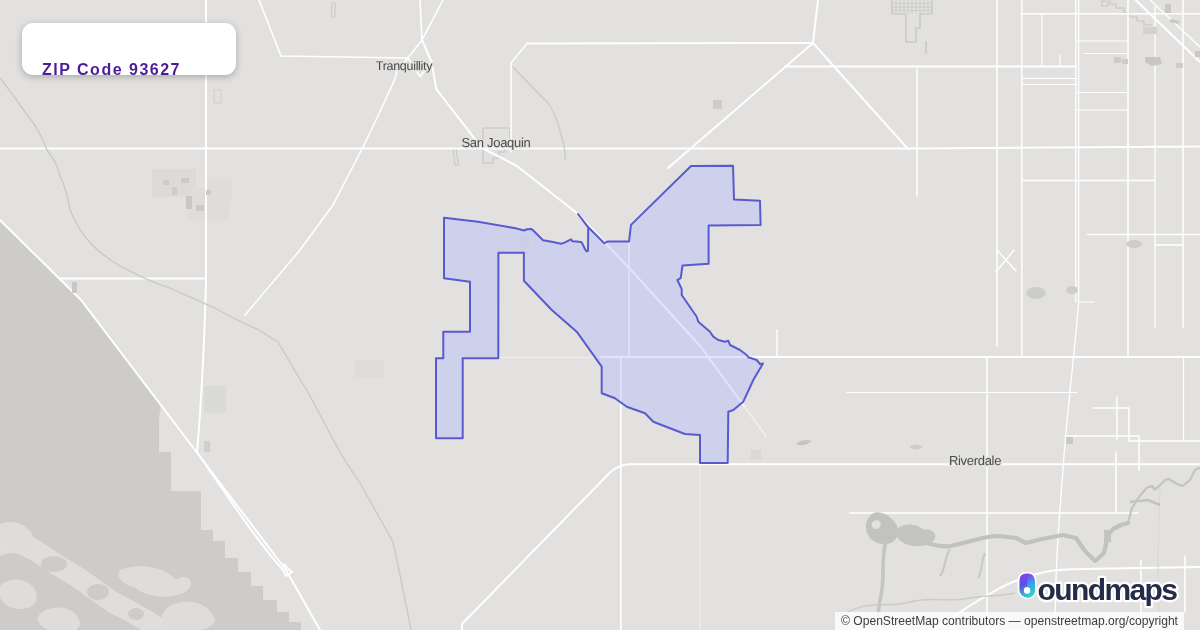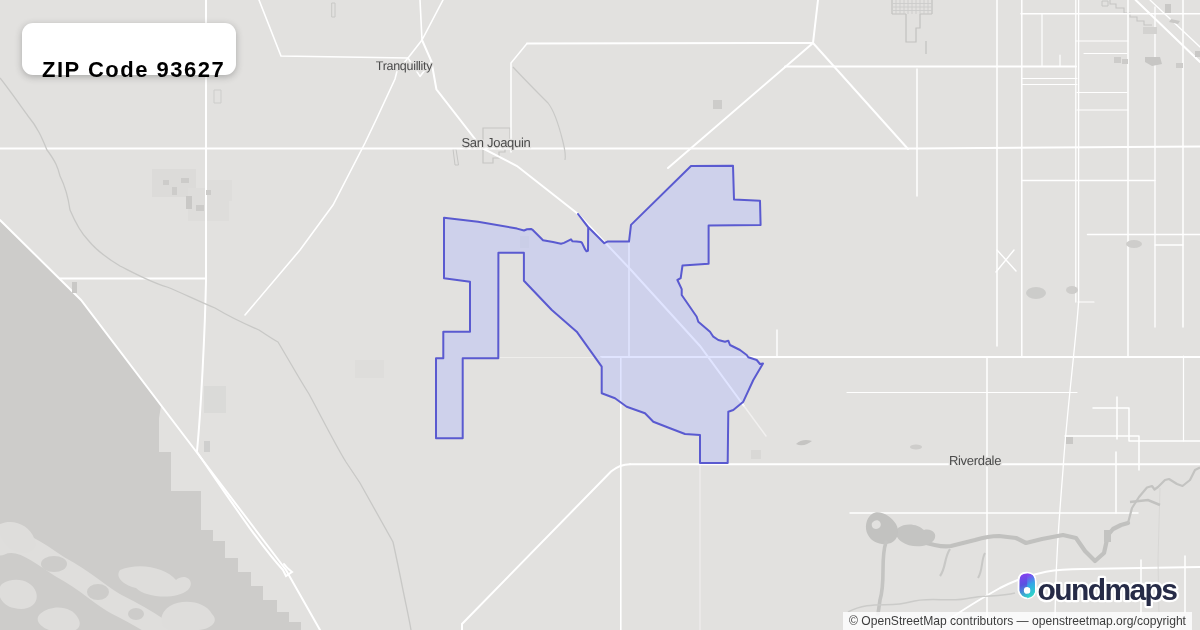--- a/index.html
+++ b/index.html
@@ -274,21 +274,21 @@
 
     <text x="404" y="70" font-size="12.5" letter-spacing="-0.3" stroke="#e2e1df" stroke-width="2.5" paint-order="stroke">Tranquillity</text>
 
     <text x="496" y="147" font-size="13" letter-spacing="-0.3" stroke="#e2e1df" stroke-width="2.5" paint-order="stroke">San Joaquin</text>
 
     <text x="975" y="465" font-size="13" letter-spacing="-0.3" stroke="#e2e1df" stroke-width="2.5" paint-order="stroke">Riverdale</text>
   </g>
 </svg>
 
 <div id="badge" style="position:absolute;left:22px;top:23px;width:214px;height:52px;background:#ffffff;border-radius:11px;box-shadow:0 2px 7px rgba(40,40,40,.3);display:flex;align-items:center;">
-  <span style="margin-left:20px;font-size:22px;font-weight:bold;color:#000000;letter-spacing:1.5px;margin-top:42px;">ZIP Code 93627</span>
+  <span style="margin-left:20px;font-size:16px;font-weight:bold;color:#4c1d95;letter-spacing:1.5px;margin-top:42px;">ZIP Code 93627</span>
 </div>
 
 <svg id="logo" width="200" height="50" viewBox="0 0 200 50" style="position:absolute;left:1008px;top:565px;">
   <defs>
     <linearGradient id="gStem" x1="0" y1="0" x2="0.25" y2="1">
       <stop offset="0" stop-color="#8a3ff2"></stop>
       <stop offset="0.5" stop-color="#5852e0"></stop>
       <stop offset="1" stop-color="#35c2cd"></stop>
     </linearGradient>
     <linearGradient id="gRing" x1="0.3" y1="0" x2="0.5" y2="1">
@@ -300,15 +300,15 @@
 
   <path d="M11.5,15.3 Q11.5,8.6 18.8,8.6 Q26.8,8.6 26.8,16.9 L27,23.7 A7.8,7.8 0 1 1 11.4,25.4 L11.5,15.3 Z" stroke="#ffffff" stroke-width="3.6" fill="#ffffff" stroke-linejoin="round"></path>
 
   <path fill-rule="evenodd" d="M11.5,15.3 Q11.5,8.6 18.8,8.6 Q26.8,8.6 26.8,16.9 L27,23.7 A7.8,7.8 0 1 1 11.4,25.4 L11.5,15.3 Z M19.2,22.1 A3.3,3.3 0 1 0 19.2,28.8 A3.3,3.3 0 1 0 19.2,22.1 Z" fill="url(#gStem)"></path>
 
   <path fill-rule="evenodd" d="M19.2,8.6 Q26.8,8.6 26.8,16.9 L27,23.7 A7.8,7.8 0 0 1 19.2,33.2 L19.2,28.8 A3.3,3.3 0 0 0 19.2,22.1 Z" fill="url(#gRing)" opacity="0.85"></path>
 
   <text x="29.5" y="34.5" font-family="Liberation Sans,sans-serif" font-size="30" font-weight="bold" letter-spacing="-1.6" fill="#262b47" stroke="#ffffff" stroke-width="4.5" paint-order="stroke" stroke-linejoin="round">oundmaps</text>
 </svg>
 
-<div id="attr" style="position:absolute;right:8px;bottom:0;width:349px;height:18px;box-sizing:border-box;background:rgba(255,255,255,0.8);display:flex;align-items:center;justify-content:center;">
+<div id="attr" style="position:absolute;right:16px;bottom:0;width:349px;height:18px;box-sizing:border-box;background:rgba(255,255,255,0.8);display:flex;align-items:center;justify-content:center;">
   <span style="font-size:12.1px;color:#3d3d3d;white-space:nowrap;">© OpenStreetMap contributors — openstreetmap.org/copyright</span>
 </div>
 
 </body></html>

